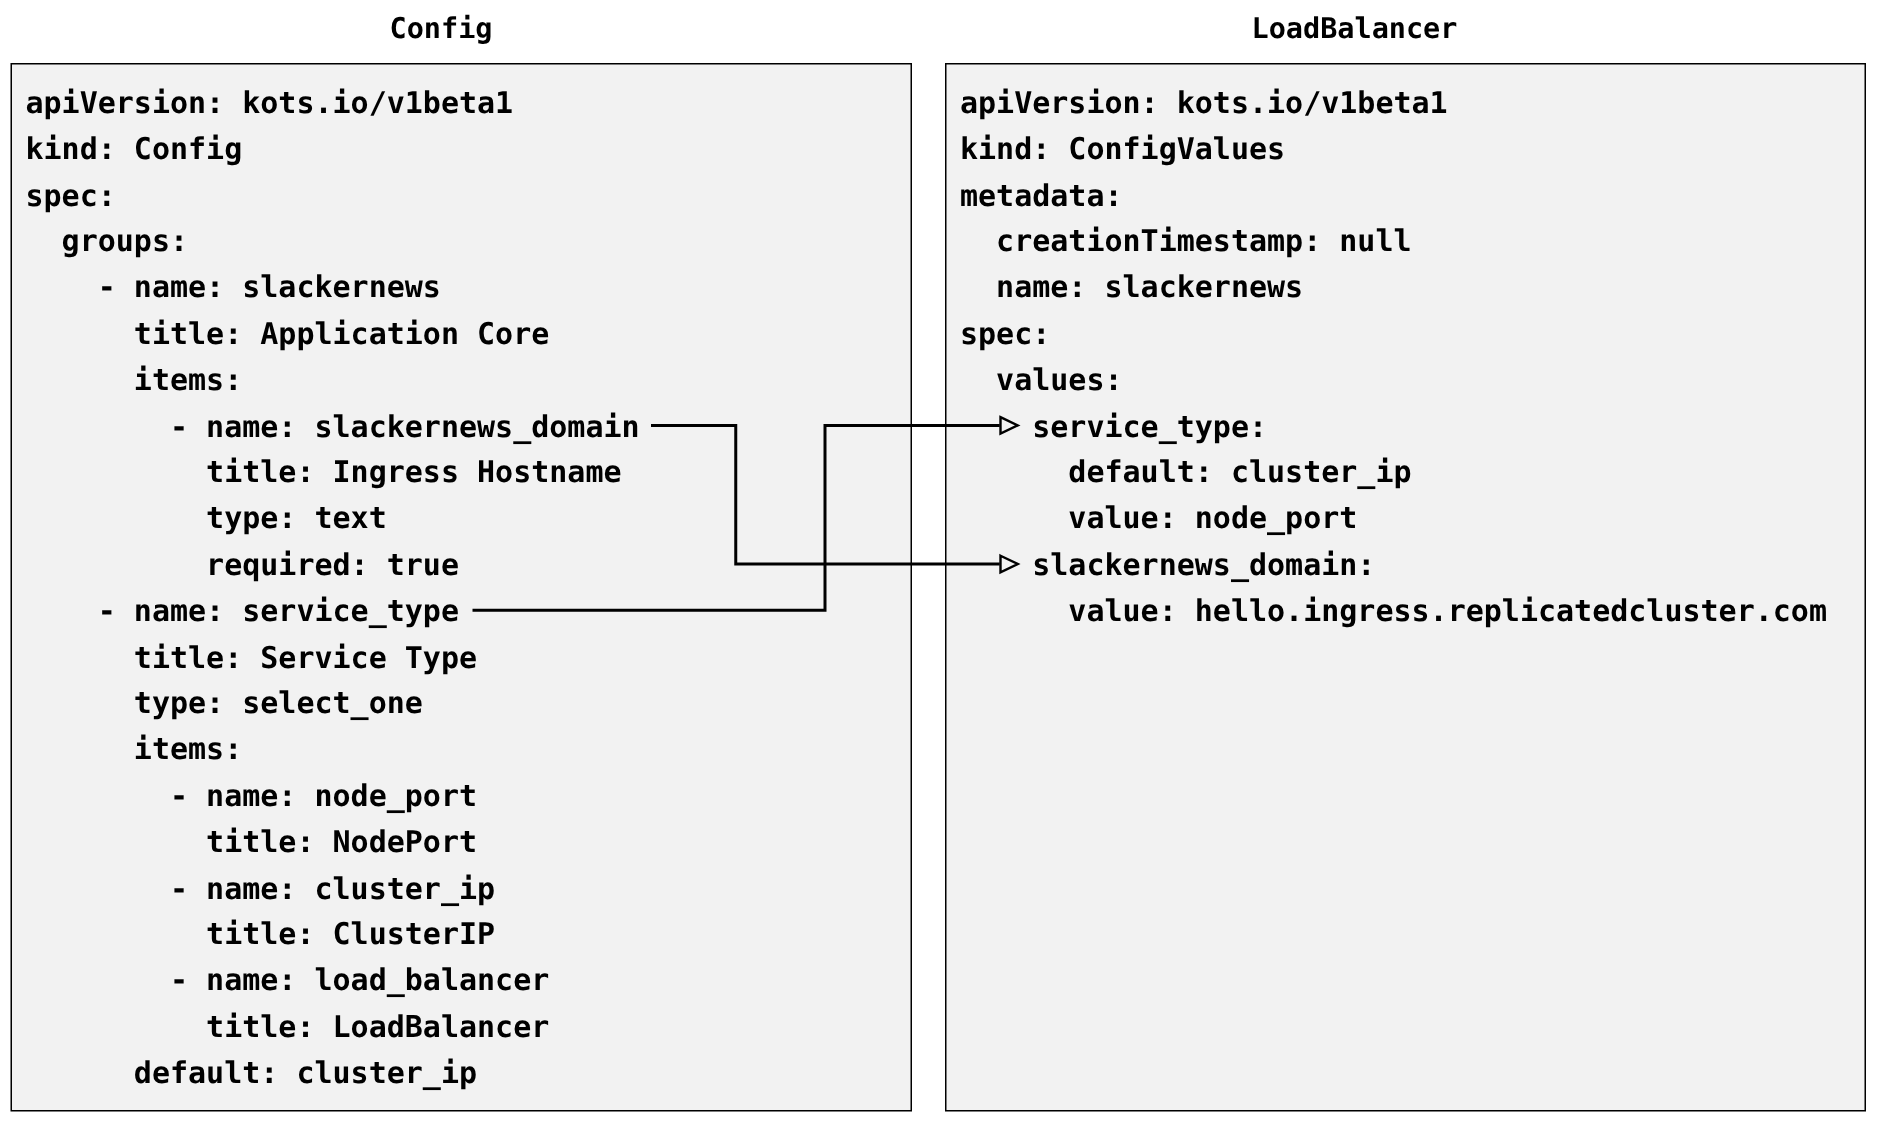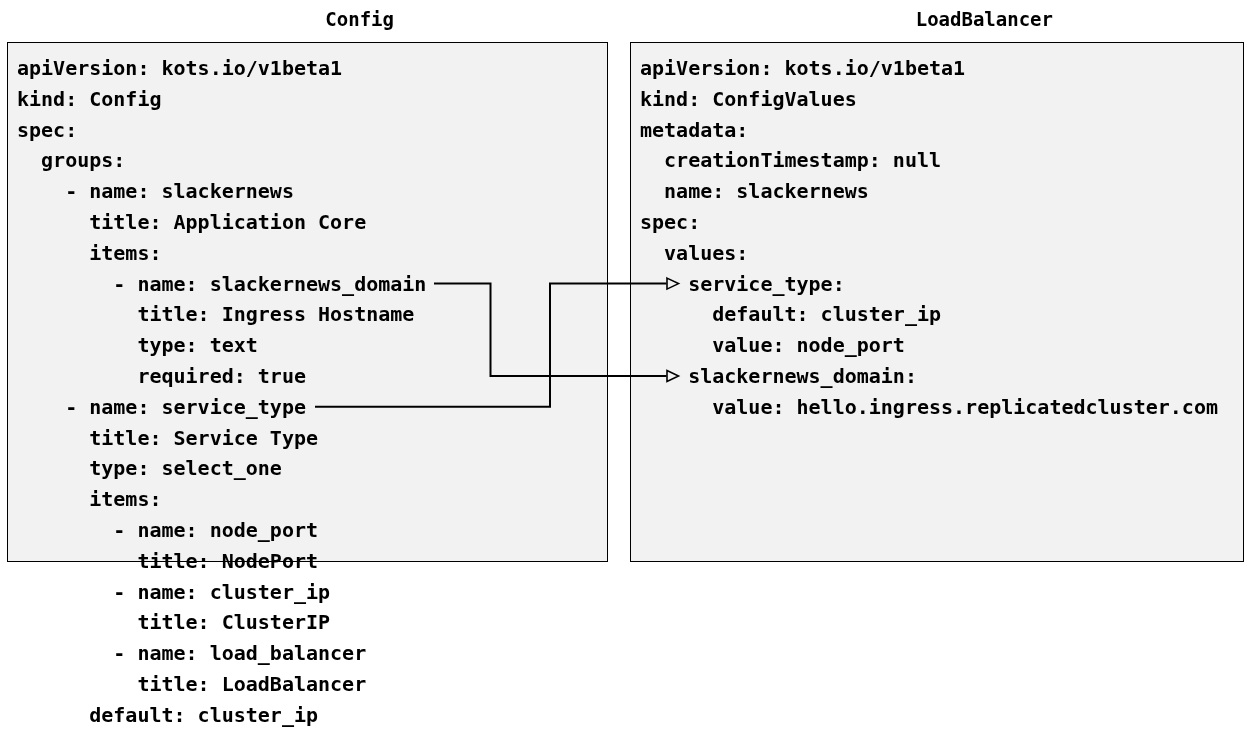--- a/index.html
+++ b/index.html
@@ -23,30 +23,30 @@
     background:var(--page-bg);
     overflow:hidden;
   }
   .panel-title{
     position:absolute;
     top:5px;
     height:28px;
     line-height:28px;
     font-size:19px;
     font-weight:bold;
-    text-align:right;
+    text-align:center;
     white-space:nowrap;
     color:var(--text);
   }
   .panel-title.left{left:194px;width:200px;}
   .panel-title.right{left:753px;width:300px;}
   .panel{
     position:absolute;
     top:42px;
-    height:520px;
+    height:699px;
     background:var(--panel-bg);
     border:1.5px solid var(--panel-border);
   }
   .panel.left{left:7px;width:601px;}
   .panel.right{left:630px;width:614px;}
   .yaml{
     position:absolute;
     top:0;
     left:0;
     padding:10px 0 0 9px;

